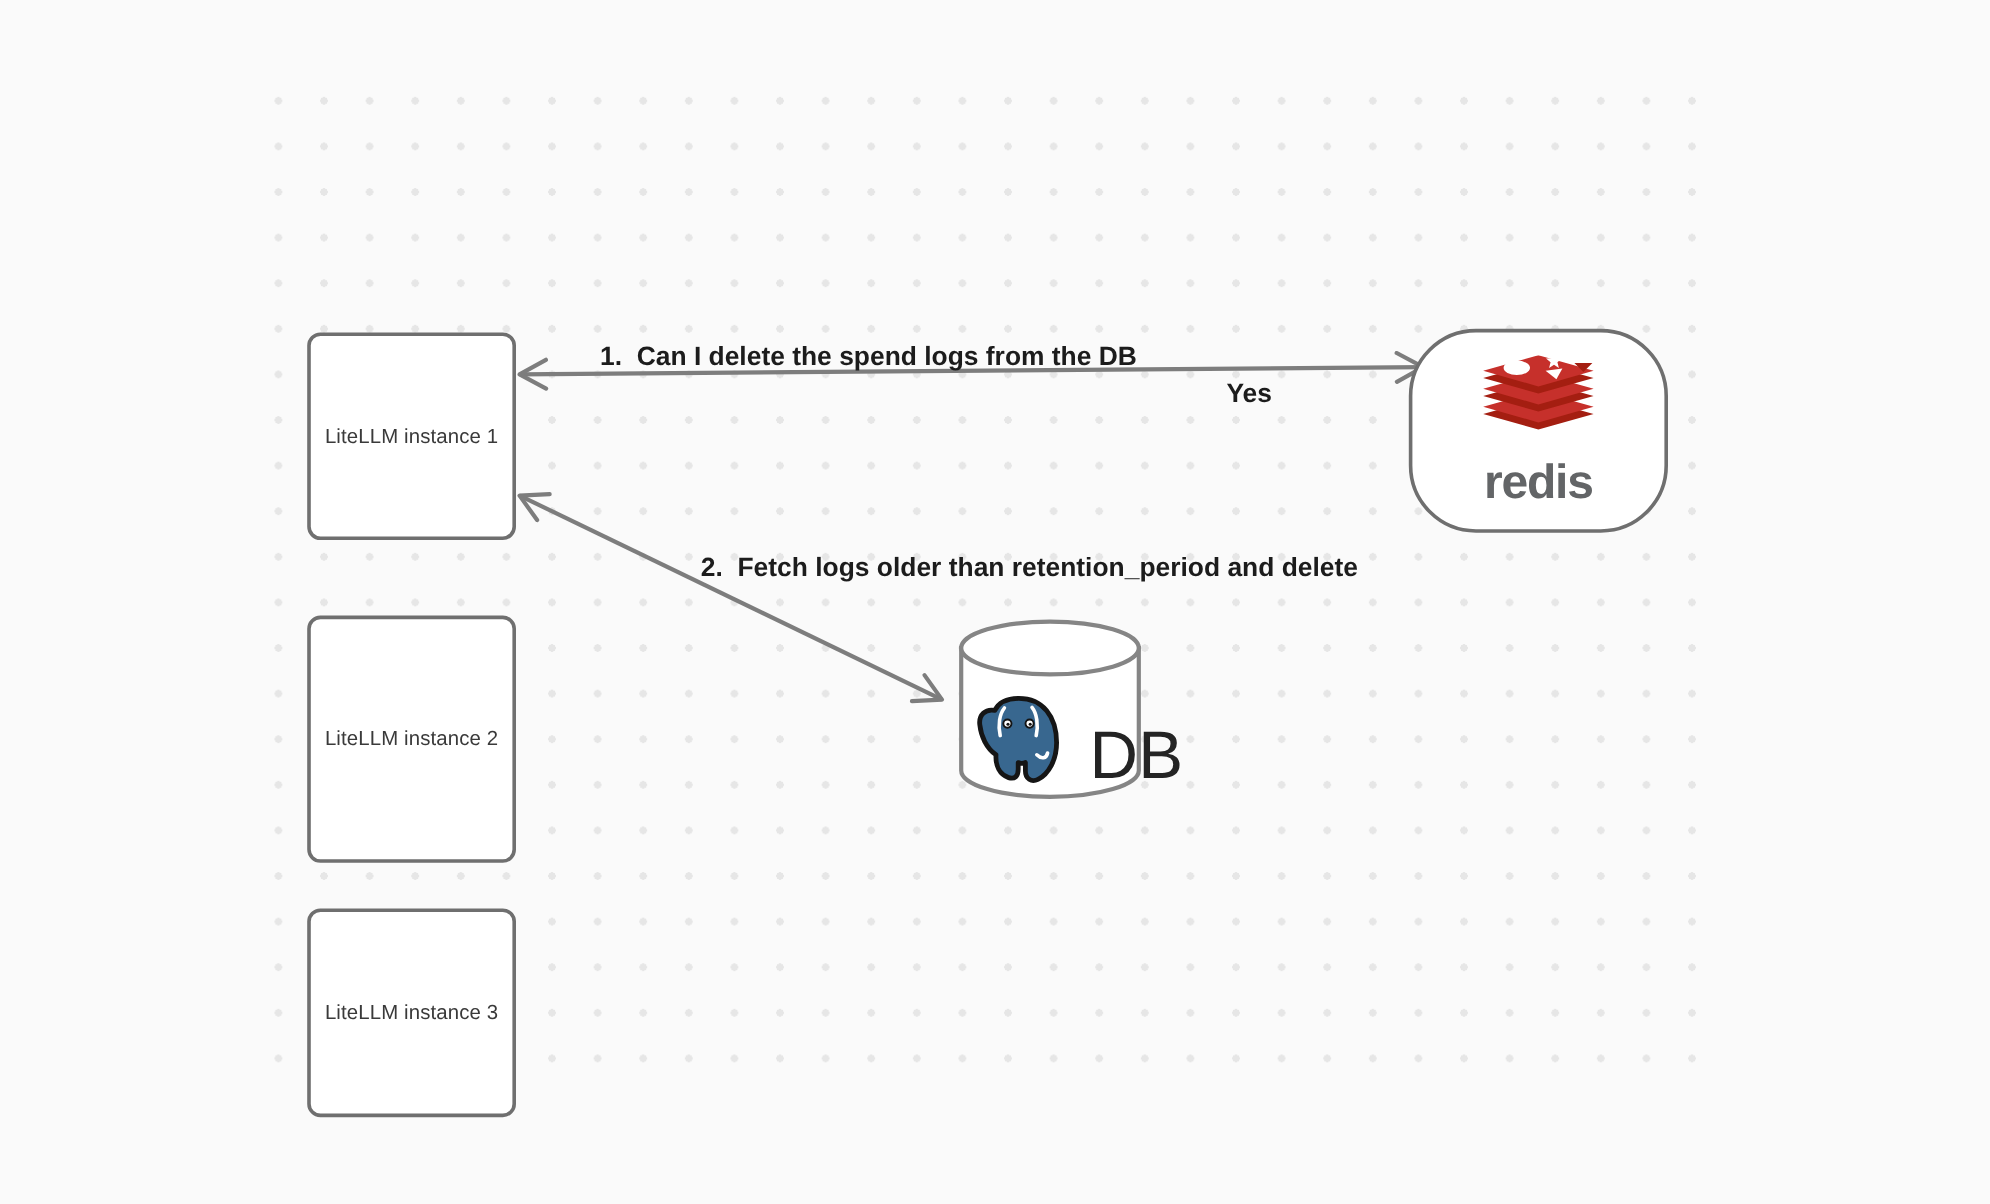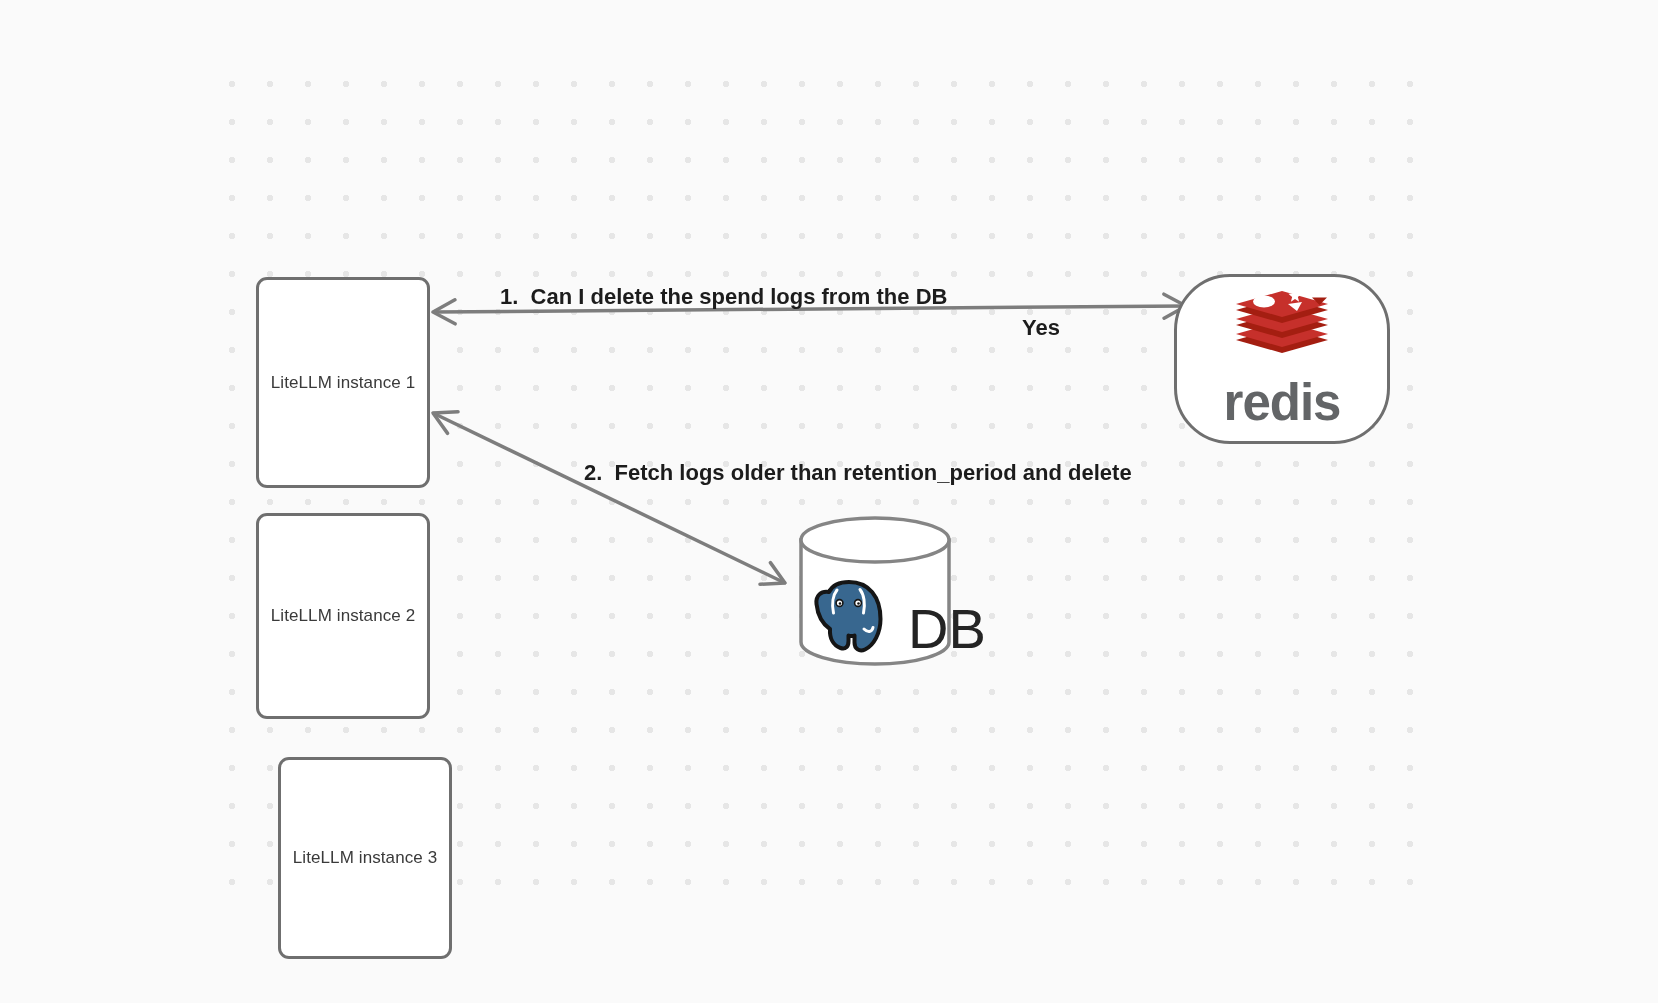--- a/index.html
+++ b/index.html
@@ -1,31 +1,31 @@
 <!DOCTYPE html>
 <html><head>
 <meta charset="utf-8">
 <style>
   html,body{margin:0;padding:0;background:#fafafa;font-family:"Liberation Sans",sans-serif;}
   .stage{position:relative;width:1658px;height:1003px;background:#fafafa;overflow:hidden;}
   .dots{position:absolute;left:216px;top:68px;width:1210px;height:830px;
         background-image:radial-gradient(circle,#e6e6e6 3px,transparent 3.2px);
         background-size:38px 38px;background-position:-3px -3px;pointer-events:none;}
   .arrows{position:absolute;left:0;top:0;width:1658px;height:1003px;}
-  .node-box{position:absolute;width:174px;height:211px;background:#ffffff;
+  .node-box{position:absolute;width:174px;height:173px;background:#ffffff;
             border:3.5px solid #6f6f6f;border-radius:11px;box-sizing:border-box;
             display:flex;align-items:center;justify-content:center;}
   .node-box .lbl{font-size:17px;color:#3a3a3a;letter-spacing:0.1px;}
   #inst1{left:256px;top:277px;}
   #inst2{left:256px;top:513px;height:206px;}
-  #inst3{left:256px;top:757px;height:202px;margin-left:22px;}
+  #inst3{left:256px;top:757px;height:174px;}
   .redis-node{position:absolute;left:1174px;top:274px;width:216px;height:170px;
             background:#ffffff;border:3.5px solid #6f6f6f;border-radius:56px;box-sizing:border-box;
             display:flex;flex-direction:column;align-items:center;justify-content:center;}
-  .redis-word{font-size:51px;font-weight:700;color:#636567;letter-spacing:-1px;line-height:1;margin-top:16px;}
+  .redis-word{font-size:40px;font-weight:700;color:#636567;letter-spacing:-1px;line-height:1;margin-top:16px;}
   .db-cyl{position:absolute;left:796px;top:514px;}
   .pg-logo{position:absolute;left:812px;top:579px;}
   .db-label{position:absolute;left:908px;top:601px;font-size:56px;font-weight:400;color:#242424;line-height:1;}
   .arrow-label{position:absolute;font-size:22px;font-weight:700;color:#1c1c1c;
                white-space:pre;line-height:1;}
   #lbl1{left:500px;top:286px;}
   #lbl1y{left:1022px;top:286px;margin-top:31px;}
   #lbl2{left:584px;top:462px;}
 </style>
 </head>

